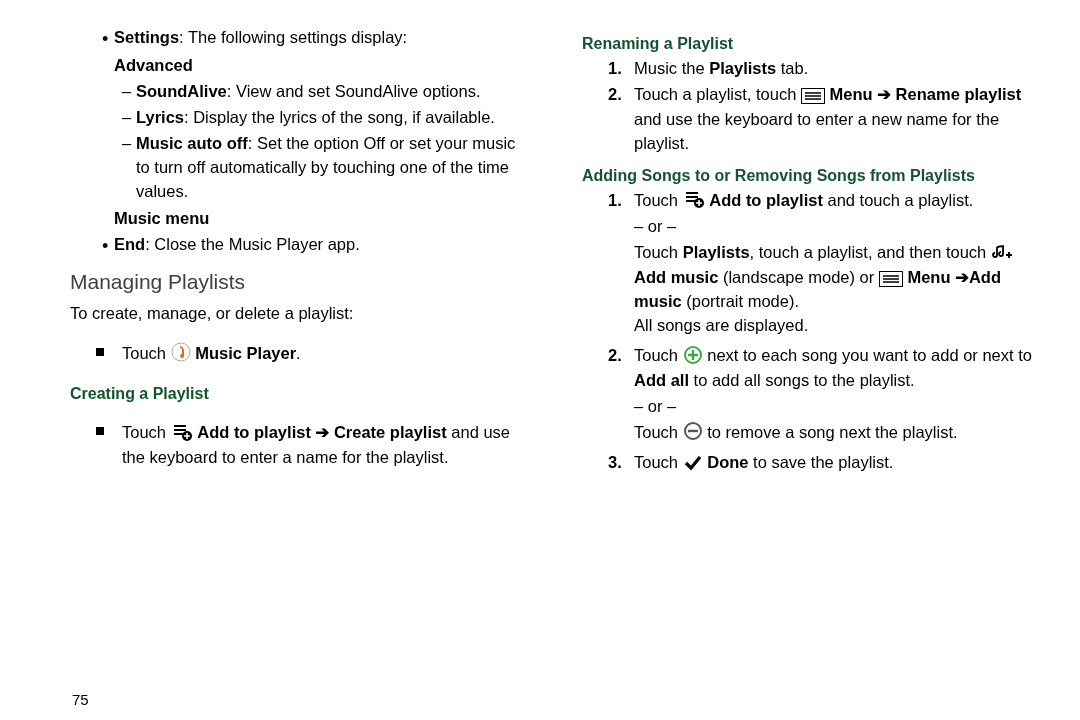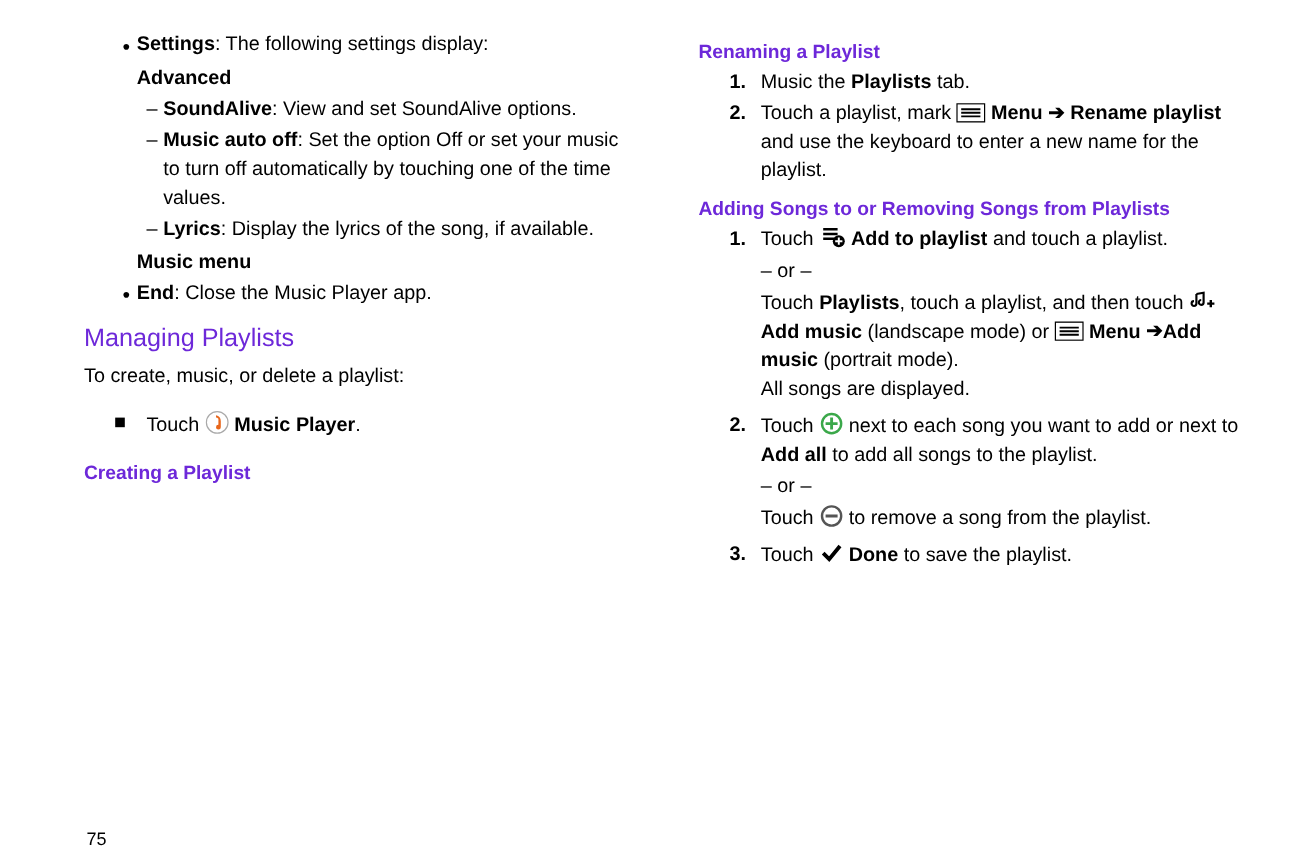--- a/index.html
+++ b/index.html
@@ -50,27 +50,27 @@
     padding-left: 80px;
     margin: 2px 0;
   }
   .dash::before {
     content: "–";
     position: absolute;
     left: 66px;
     top: 0;
   }
   .h1 {
-    color: #6d28d9;
+    color: #404040;
     font-size: 21px;
     font-weight: 400;
     margin: 10px 0 4px 14px;
   }
   .h2 {
-    color: #6d28d9;
+    color: #14532d;
     font-size: 16px;
     font-weight: bold;
     margin: 8px 0 2px 14px;
   }
   .body-line {
     padding-left: 14px;
     margin: 2px 0;
   }
   .square-bullet {
     position: relative;
@@ -124,85 +124,96 @@
     <div class="bullet">
       <b>Settings</b><span>: The following settings display:</span>
     </div>
 
     <div class="sub-heading">Advanced</div>
 
     <div class="dash">
       <b>SoundAlive</b><span>: View and set SoundAlive options.</span>
     </div>
     <div class="dash">
+      <b>Lyrics</b><span>: Display the lyrics of the song, if available.</span>
+    </div>
+    <div class="dash">
       <b>Music auto off</b><span>: Set the option Off or set your music to turn off automatically by touching one of the time values.</span>
-    </div>
-    <div class="dash">
-      <b>Lyrics</b><span>: Display the lyrics of the song, if available.</span>
     </div>
 
     <div class="sub-heading">Music menu</div>
 
 
     <div class="bullet">
       <b>End</b><span>: Close the Music Player app.</span>
     </div>
 
     <div class="h1">Managing Playlists</div>
-    <div class="body-line">To create, music, or delete a playlist:</div>
+    <div class="body-line">To create, manage, or delete a playlist:</div>
 
     <div class="square-bullet">
       <span>Touch </span>
       <span class="icon">
         <svg width="20" height="20">
             <circle cx="10" cy="10" r="9" fill="#fff" stroke="#aaa"></circle>
             <path d="M9 4 Q 13 5 13 9 L13 14 A2 2 0 1 1 11 12 L11 7 Q 10 6 9 6 Z" fill="#E8661B"></path>
           </svg>
       </span>
       <b> Music Player</b><span>.</span>
     </div>
 
     <div class="h2">Creating a Playlist</div>
 
-
-  </div>
-
-  <div class="col right">
-
-    <div class="h2" style="margin-left:14px;">Renaming a Playlist</div>
-
-    <div class="ol-item">
-      <span class="ol-num">1.</span>
-      <span>Music the </span><b>Playlists</b><span> tab.</span>
-    </div>
-
-    <div class="ol-item">
-      <span class="ol-num">2.</span>
-      <span>Touch a playlist, mark </span>
-      <span class="icon">
-        <svg width="24" height="16">
-            <rect x="0" y="0" width="24" height="16" fill="none" stroke="#000" stroke-width="2"></rect>
-            <path d="M4 5 h16 M4 8 h16 M4 11 h16" stroke="#000" stroke-width="1.6"></path>
-          </svg>
-      </span>
-      <b> Menu </b><b class="arrow"></b><b> Rename playlist</b><span> and use the keyboard to enter a new name for the playlist.</span>
-    </div>
-
-    <div class="h2" style="margin-left:14px;">Adding Songs to or Removing Songs from Playlists</div>
-
-    <div class="ol-item">
-      <span class="ol-num">1.</span>
+    <div class="square-bullet">
       <span>Touch </span>
       <span class="icon">
         <svg width="22" height="18">
             <path d="M3 2 h12 M3 6 h12 M3 10 h9" stroke="#000" stroke-width="2"></path>
             <circle cx="16" cy="12" r="5" fill="#000"></circle>
             <path d="M16 9 v6 M13 12 h6" stroke="#fff" stroke-width="1.6"></path>
           </svg>
       </span>
+      <b> Add to playlist </b><b class="arrow"></b><b> Create playlist</b><span> and use the keyboard to enter a name for the playlist.</span>
+    </div>
+
+  </div>
+
+  <div class="col right">
+
+    <div class="h2" style="margin-left:14px;">Renaming a Playlist</div>
+
+    <div class="ol-item">
+      <span class="ol-num">1.</span>
+      <span>Music the </span><b>Playlists</b><span> tab.</span>
+    </div>
+
+    <div class="ol-item">
+      <span class="ol-num">2.</span>
+      <span>Touch a playlist, touch </span>
+      <span class="icon">
+        <svg width="24" height="16">
+            <rect x="0" y="0" width="24" height="16" fill="none" stroke="#000" stroke-width="2"></rect>
+            <path d="M4 5 h16 M4 8 h16 M4 11 h16" stroke="#000" stroke-width="1.6"></path>
+          </svg>
+      </span>
+      <b> Menu </b><b class="arrow"></b><b> Rename playlist</b><span> and use the keyboard to enter a new name for the playlist.</span>
+    </div>
+
+    <div class="h2" style="margin-left:14px;">Adding Songs to or Removing Songs from Playlists</div>
+
+    <div class="ol-item">
+      <span class="ol-num">1.</span>
+      <span>Touch </span>
+      <span class="icon">
+        <svg width="22" height="18">
+            <path d="M3 2 h12 M3 6 h12 M3 10 h9" stroke="#000" stroke-width="2"></path>
+            <circle cx="16" cy="12" r="5" fill="#000"></circle>
+            <path d="M16 9 v6 M13 12 h6" stroke="#fff" stroke-width="1.6"></path>
+          </svg>
+      </span>
       <b> Add to playlist</b><span> and touch a playlist.</span>
       <div style="margin:2px 0;">– or –</div>
       <span>Touch </span><b>Playlists</b><span>, touch a playlist, and then touch </span>
       <span class="icon">
         <svg width="22" height="18">
             <path d="M6 3 v8 a2 2 0 1 1 -2 -2" stroke="#000" stroke-width="1.8" fill="none"></path>
             <path d="M6 3 l6 -1 v8 a2 2 0 1 1 -2 -2" stroke="#000" stroke-width="1.8" fill="none"></path>
             <path d="M15 11 h6 M18 8 v6" stroke="#000" stroke-width="2"></path>
           </svg>
       </span>
@@ -228,21 +239,21 @@
       </span>
       <span> next to each song you want to add or next to </span><b>Add all</b><span> to add all songs to the playlist.</span>
       <div style="margin:2px 0;">– or –</div>
       <span>Touch </span>
       <span class="icon">
         <svg width="20" height="20">
             <circle cx="10" cy="10" r="8" fill="none" stroke="#555" stroke-width="2"></circle>
             <path d="M5 10 h10" stroke="#555" stroke-width="2.4"></path>
           </svg>
       </span>
-      <span> to remove a song from the playlist.</span>
+      <span> to remove a song next the playlist.</span>
     </div>
 
     <div class="ol-item" style="margin-top:6px;">
       <span class="ol-num">3.</span>
       <span>Touch </span>
       <span class="icon">
         <svg width="20" height="18">
             <path d="M3 9 L8 14 L17 3" stroke="#000" stroke-width="3.2" fill="none"></path>
           </svg>
       </span>

